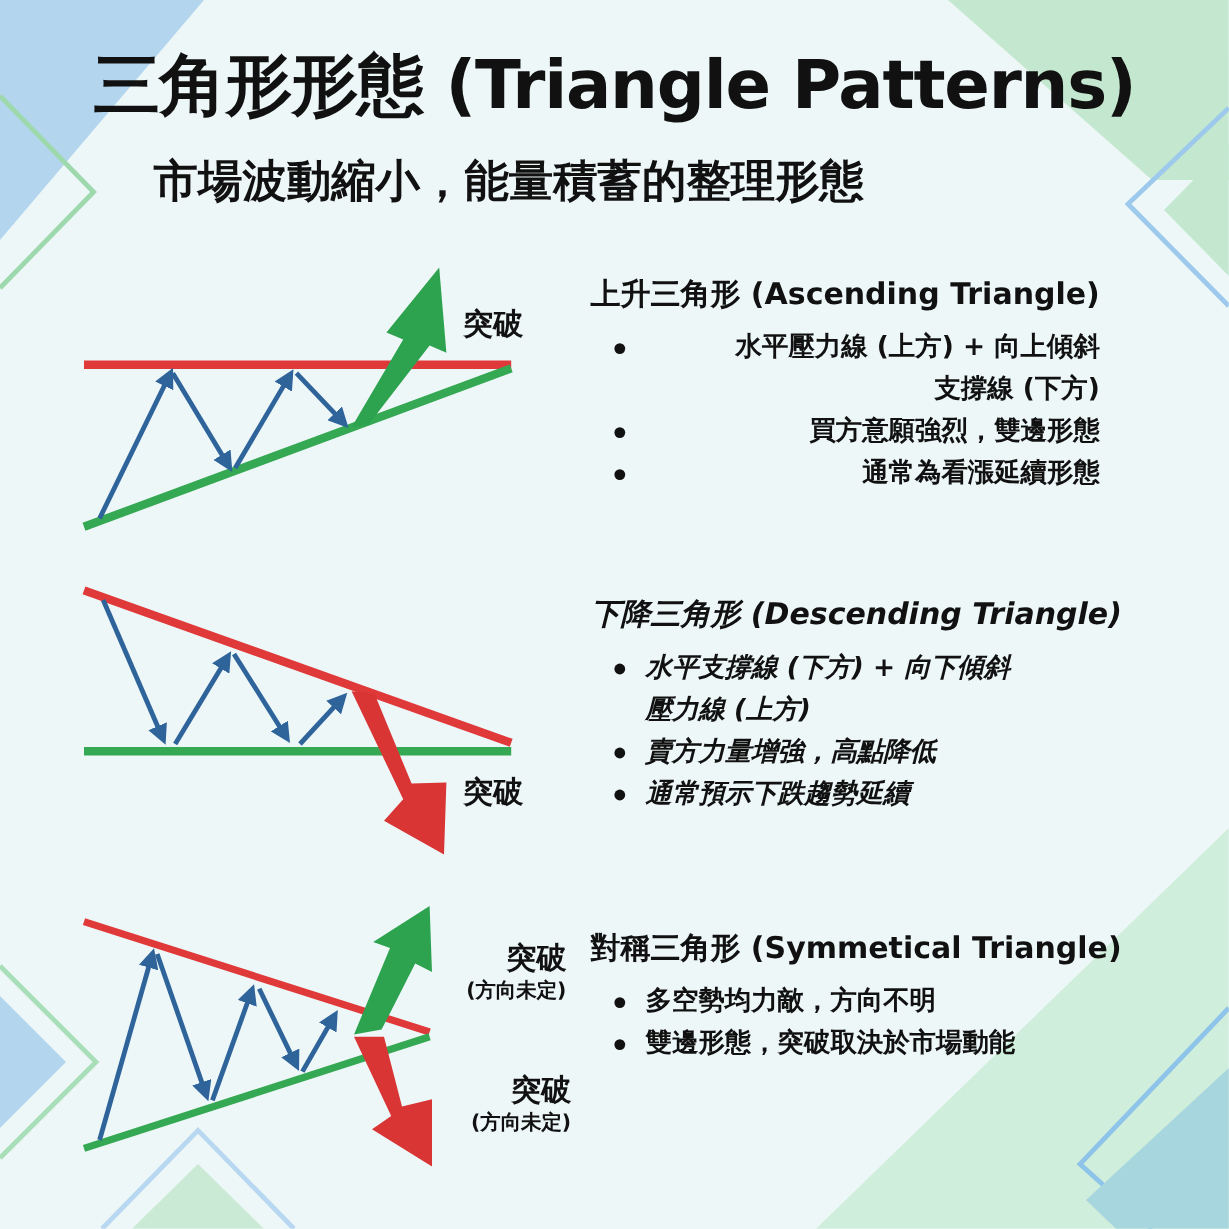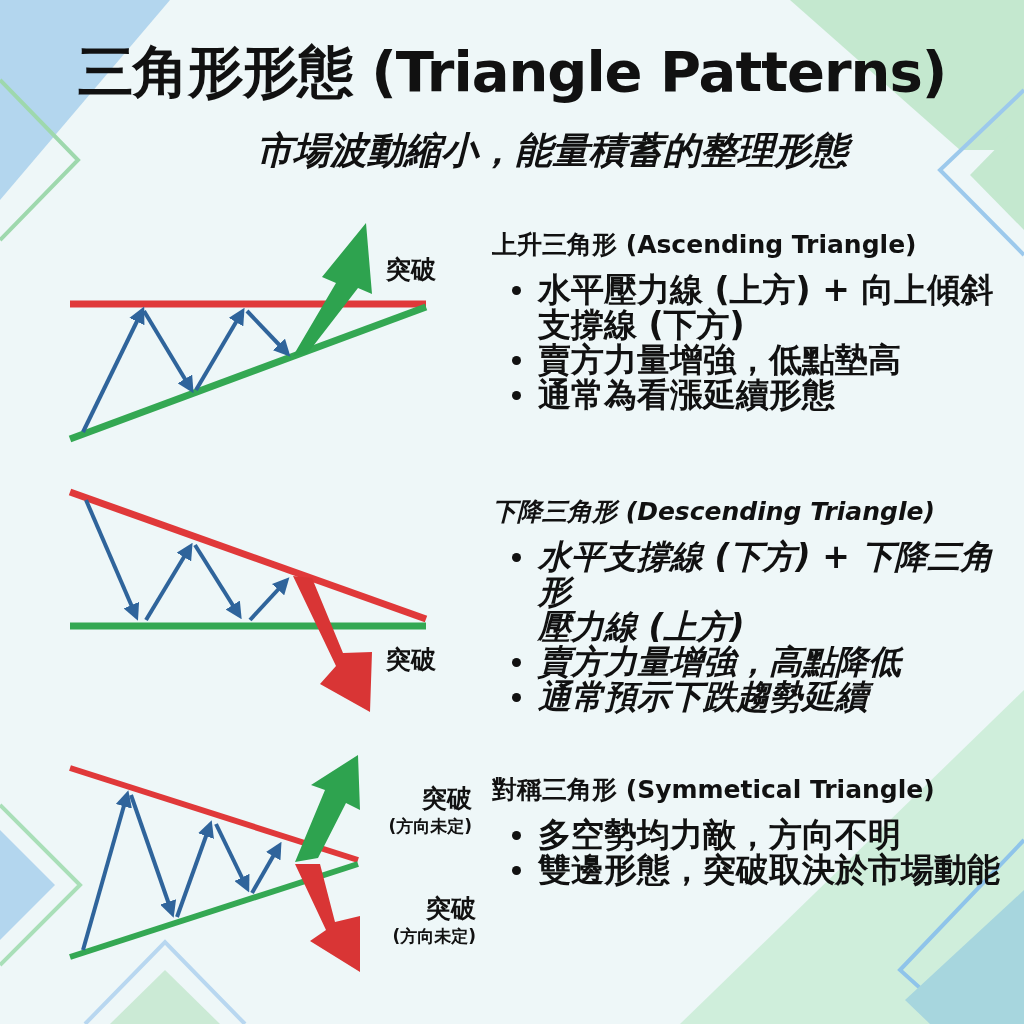--- a/index.html
+++ b/index.html
@@ -10,27 +10,27 @@
       color: #111;
     }
     #bg { position: absolute; left: 0; top: 0; width: 1024px; height: 1024px; z-index: 0; }
     .layer { position: absolute; left: 0; top: 0; width: 1024px; height: 1024px; z-index: 1; }
     .title {
       position: absolute; left: 0; width: 1024px; top: 44px; text-align: center;
       font-size: 56px; font-weight: bold; letter-spacing: -1px; line-height: 1;
       z-index: 2;
     }
     .subtitle {
-      position: absolute; left: 0; width: 848px; top: 132px; text-align: right;
-      font-size: 37px; font-weight: bold; line-height: 1; z-index: 2; font-style: italic;
+      position: absolute; left: 0; width: 848px; top: 132px; text-align: center;
+      font-size: 37px; font-weight: bold; line-height: 1; z-index: 2;
     }
     .panel-text { position: absolute; z-index: 2; }
     .panel-heading { font-size: 25px; font-weight: bold; white-space: nowrap; line-height: 1.2; }
     .bullets { list-style: none; margin: 12px 0 0 0; padding: 0 0 0 18px; }
-    .bullets li { font-size: 33px; font-weight: bold; line-height: 35px; position: relative; padding-left: 28px; }
+    .bullets li { font-size: 22px; font-weight: bold; line-height: 35px; position: relative; padding-left: 28px; }
     .bullets li::before {
       content: ""; position: absolute; left: 2px; top: 14px; width: 9px; height: 9px;
       border-radius: 50%; background: #111;
     }
     .bullets li .cont { display: block; }
     .bk-label {
       position: absolute; z-index: 2; font-weight: bold; text-align: right; line-height: 1.1;
     }
     .bk-main { font-size: 25px; display: block; }
     .bk-sub { font-size: 17px; display: block; margin-top: 4px; }
@@ -110,41 +110,41 @@
 </div>
 <div class="bk-label" style="left:362px; top:785px; width:110px;">
   <span class="bk-main">突破</span>
   <span class="bk-sub">(方向未定)</span>
 </div>
 <div class="bk-label" style="left:364px; top:895px; width:112px;">
   <span class="bk-main">突破</span>
   <span class="bk-sub">(方向未定)</span>
 </div>
 
-<div class="panel-text" style="left:492px; top:230px;">
+<div class="panel-text" style="left:492px; top:230px;text-align:right;">
   <div class="panel-heading">上升三角形 (Ascending Triangle)</div>
   <ul class="bullets">
     <li>
       <span class="cont">水平壓力線 (上方) + 向上傾斜</span>
       <span class="cont">支撐線 (下方)</span>
     </li>
     <li>
-      <span class="cont">賣方力量增強，低點墊高</span>
+      <span class="cont">買方意願強烈，雙邊形態</span>
     </li>
     <li>
       <span class="cont">通常為看漲延續形態</span>
     </li>
   </ul>
 </div>
 
 <div class="panel-text" style="left:492px; top:497px;font-style:italic;">
   <div class="panel-heading">下降三角形 (Descending Triangle)</div>
   <ul class="bullets">
     <li>
-      <span class="cont">水平支撐線 (下方) + 下降三角形</span>
+      <span class="cont">水平支撐線 (下方) + 向下傾斜</span>
       <span class="cont">壓力線 (上方)</span>
     </li>
     <li>
       <span class="cont">賣方力量增強，高點降低</span>
     </li>
     <li>
       <span class="cont">通常預示下跌趨勢延續</span>
     </li>
   </ul>
 </div>

